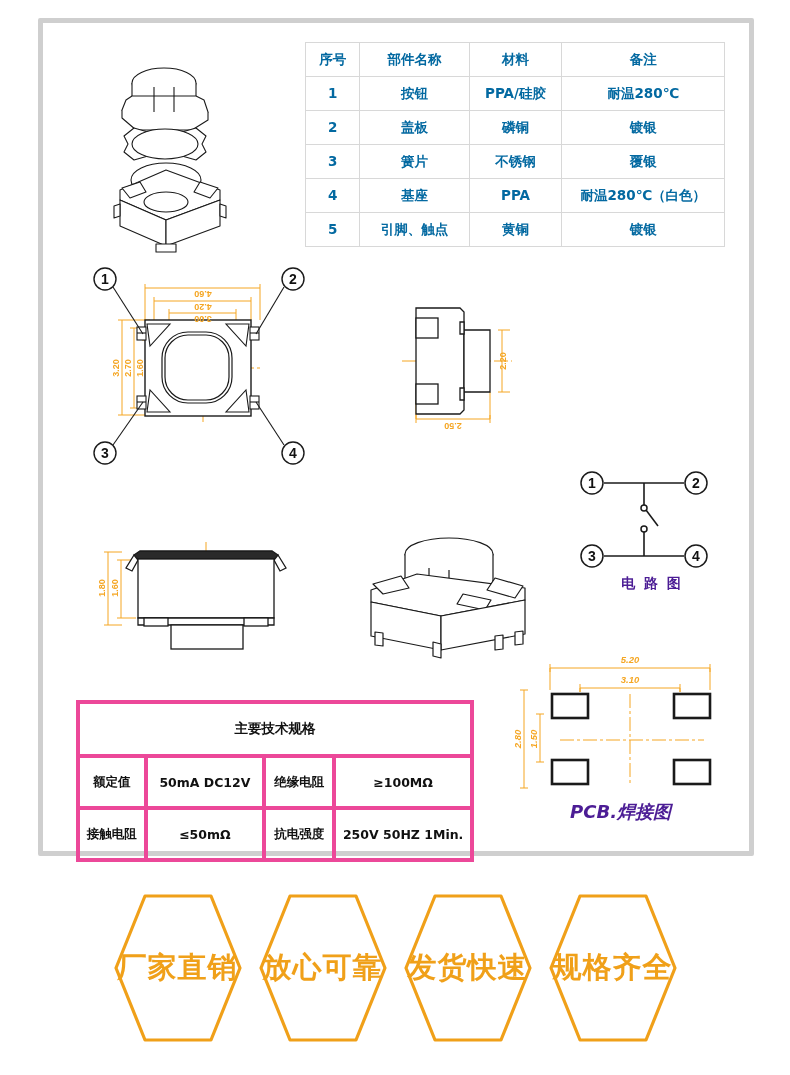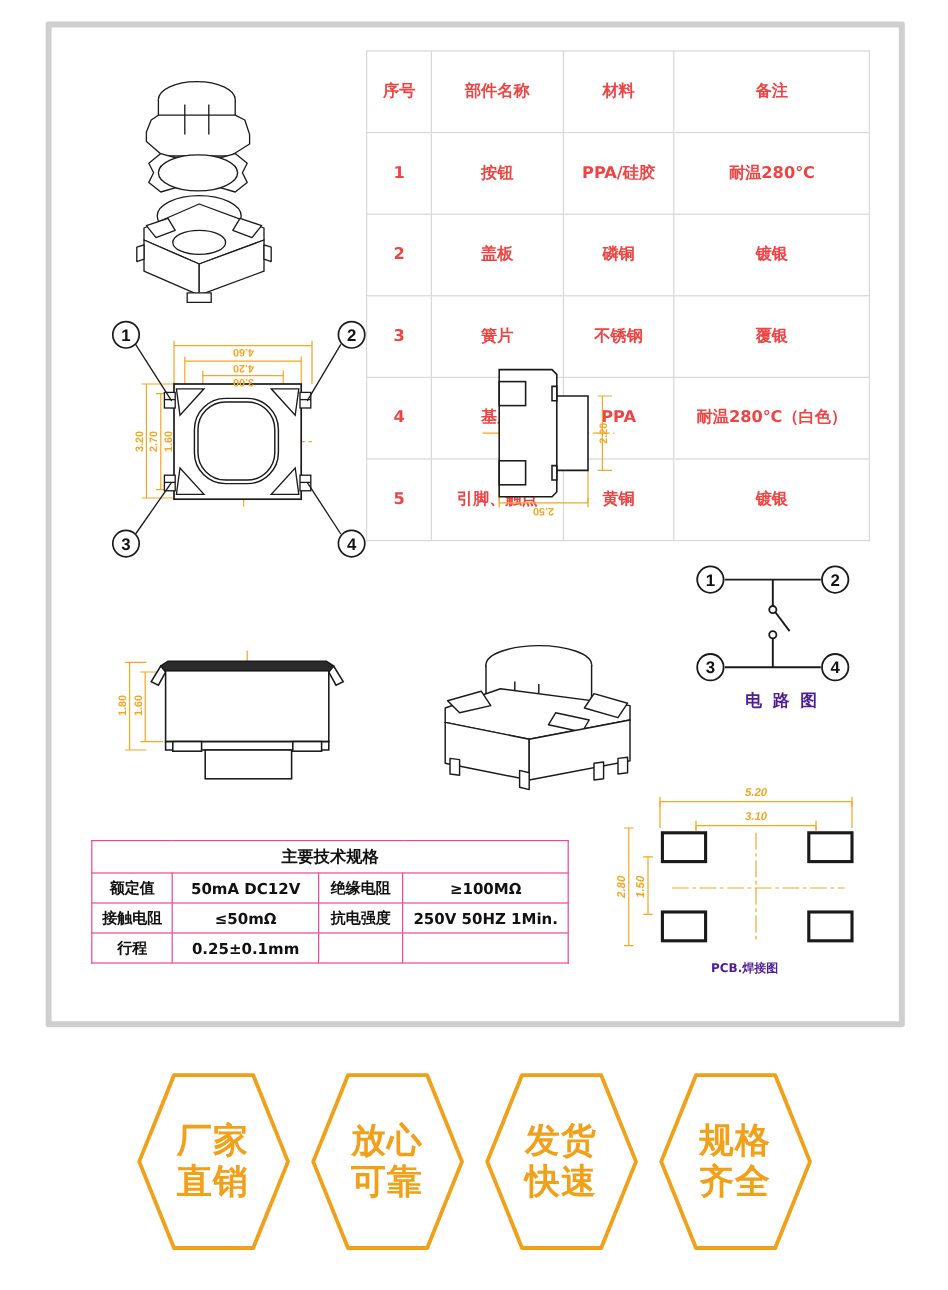--- a/index.html
+++ b/index.html
@@ -18,68 +18,68 @@
   }
 
   
   .mat-table{
     position:absolute;left:305px;top:42px;width:420px;
     border-collapse:collapse;
   }
   .mat-table td{
     border:1px solid #d8d8d8;
     text-align:center;vertical-align:middle;
-    font-size:13.5px;color:#ef4444;font-weight:600;
-    height:33px;line-height:1.15;padding:17px 2px;margin-top:10px;
+    font-size:13.5px;color:#0369a1;font-weight:600;
+    height:33px;line-height:1.15;padding:0 2px;margin-top:10px;
   }
   .mat-table .c0{width:52px;}
   .mat-table .c1{width:110px;}
   .mat-table .c2{width:92px;}
   .mat-table .c3{width:166px;}
   .mat-table tr.head td{font-weight:700;}
 
   
   .spec-table{
     position:absolute;left:76px;top:700px;width:398px;
     border-collapse:collapse;
   }
   .spec-table td{
-    border:1px solid #ec4899;
+    border:4px solid #ec4899;
     text-align:center;vertical-align:middle;
     font-size:12.5px;color:#111;font-weight:700;
-    height:24px;padding:0 2px;white-space:nowrap;
+    height:24px;padding:12px 2px;white-space:nowrap;
   }
   .spec-table .title{font-size:13.5px;height:26px;}
   .spec-table .k{width:66px;}
   .spec-table .v1{width:124px;margin-top:12px;}
   .spec-table .k2{width:70px;}
   .spec-table .v2{width:136px;}
 
   
   .dwg{position:absolute;}
   .dwg svg{display:block;overflow:visible;}
 
   
   .cap{
     position:absolute;text-align:center;
     font-size:14px;font-weight:700;color:#4c1d95;
     letter-spacing:2px;white-space:nowrap;
   }
-  .cap.pcb{letter-spacing:0px;font-size:10px;}
+  .cap.pcb{letter-spacing:0px;font-size:18px;font-style:italic;}
 
   
   .badges{
     position:absolute;left:0;top:880px;width:790px;height:175px;
     display:flex;justify-content:center;align-items:center;gap:13px;
   }
   .badge{position:relative;width:132px;height:152px;}
   .badge svg{position:absolute;left:0;top:0;}
   .badge .txt{
     position:absolute;left:0;top:0;width:132px;height:152px;
-    display:flex;flex-direction:column;justify-content:center;align-items:center;
+    display:flex;flex-direction:row;justify-content:center;align-items:center;
     color:#f0a019;font-weight:700;font-size:29px;line-height:1.16;
     letter-spacing:1px;
   }
 </style>
 </head>
 <body>
 
 <div class="page">
 
   <div class="frame"></div>
@@ -399,26 +399,20 @@
       <td class="k">额定值</td>
       <td class="v1">50mA DC12V</td>
       <td class="k2">绝缘电阻</td>
       <td class="v2">≥100MΩ</td>
     </tr>
     <tr>
       <td class="k">接触电阻</td>
       <td class="v1">≤50mΩ</td>
       <td class="k2">抗电强度</td>
       <td class="v2">250V 50HZ 1Min.</td>
-    </tr>
-    <tr>
-      <td class="k">行程</td>
-      <td class="v1">0.25±0.1mm</td>
-      <td class="k2"></td>
-      <td class="v2"></td>
     </tr>
   </tbody>
     </table>
 
   <div class="badges">
 
     <div class="badge">
       <svg width="132" height="152" viewBox="0 0 132 152">
         <polygon points="33,4 99,4 128,76 99,148 33,148 4,76" fill="none" stroke="#F0A019" stroke-width="3.2" stroke-linejoin="round"></polygon>
       </svg>

